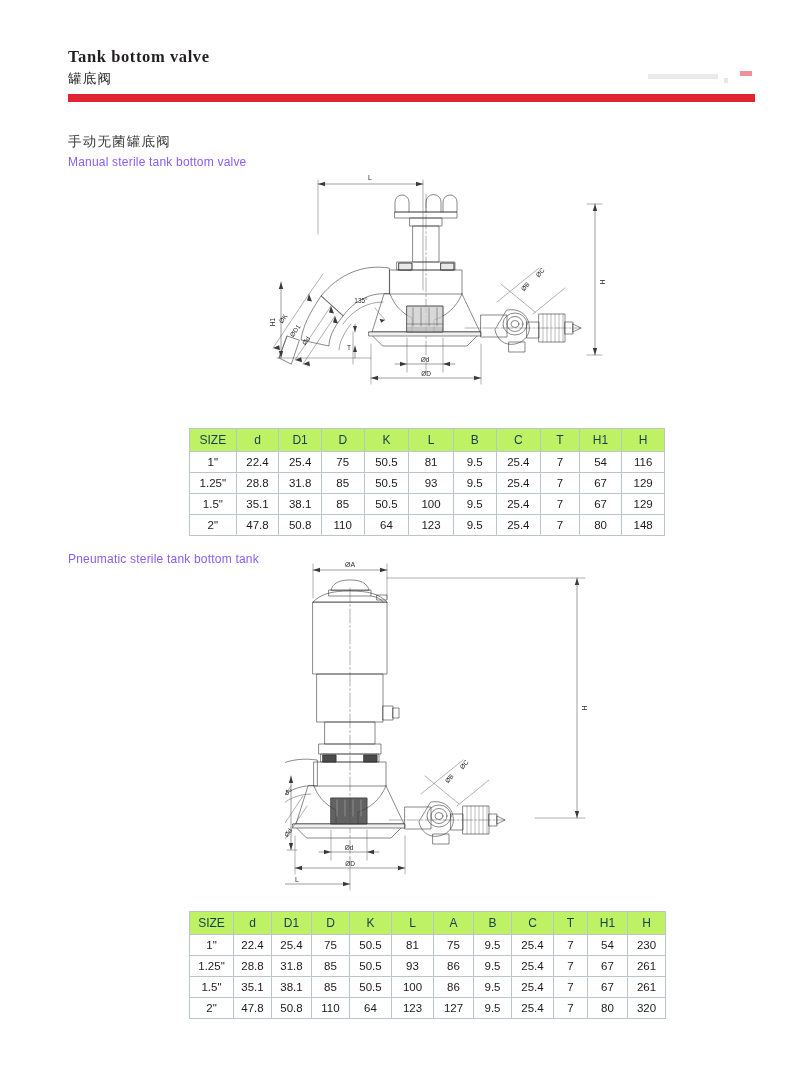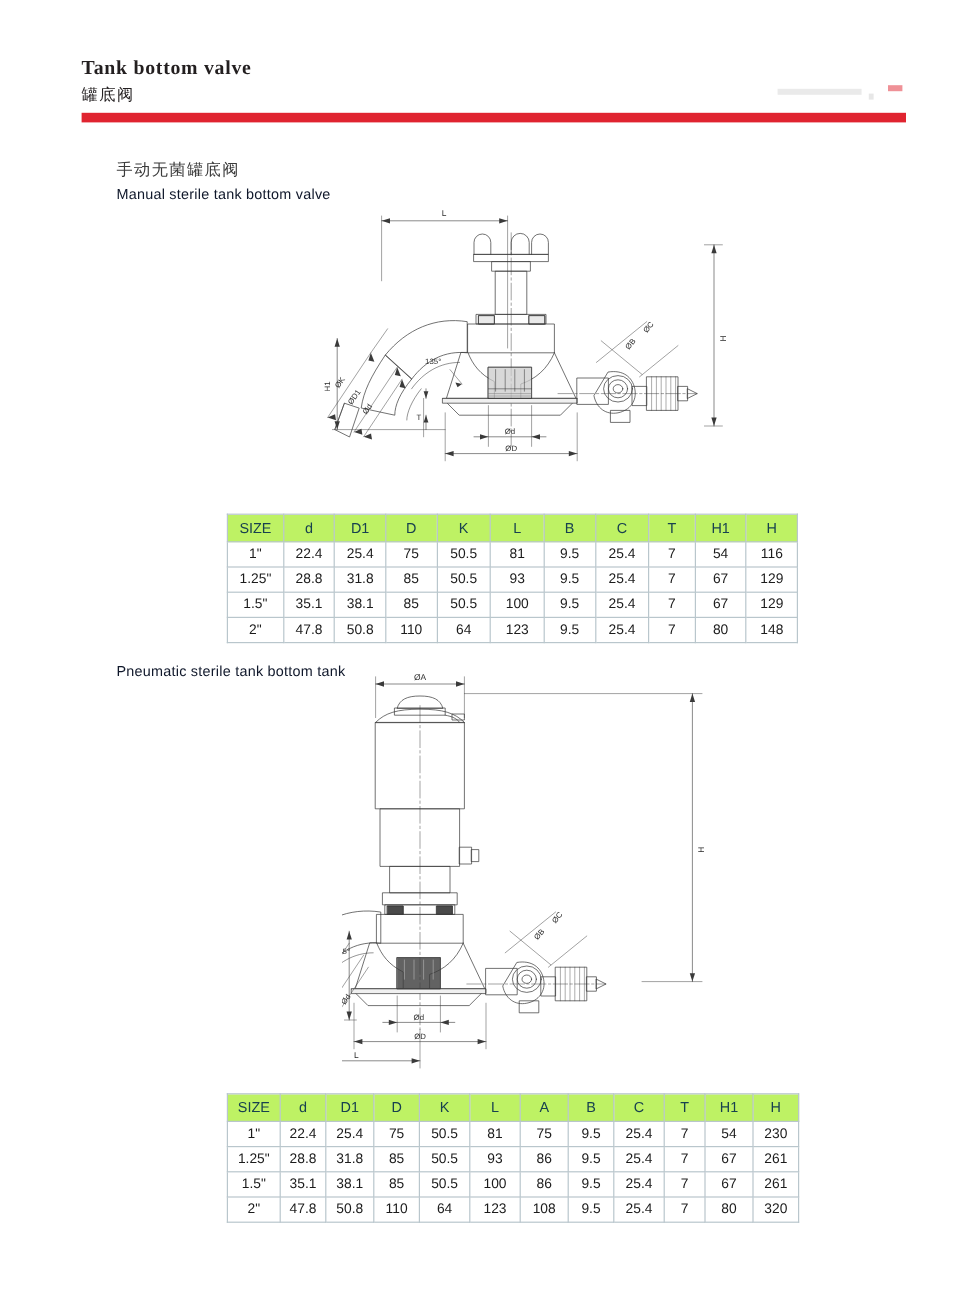--- a/index.html
+++ b/index.html
@@ -68,32 +68,32 @@
   #header-watermark-3 {
     position: absolute;
     left: 724px; top: 78px;
     width: 4px;
     height: 5px;
     background: #cfcfcf;
     opacity: .5;
   }
 
   
-  .section-head { position: absolute; margin-left: 29px; }
+  .section-head { position: absolute; }
   .sec-zh {
     font-size: 13.5px;
     letter-spacing: 1.2px;
     color: #3b3b3b;
     white-space: nowrap;
     display: block;
   }
   .sec-en {
     font-size: 12px;
     letter-spacing: .2px;
-    color: #0f172a;
+    color: #8b5cf6;
     white-space: nowrap;
     display: block;
     margin-top: 4px;
   }
 
   
   .drawing { position: absolute; }
   .drawing svg { display: block; }
 
   
@@ -561,21 +561,21 @@
       <td>67</td>
       <td>261</td>
     </tr>
     <tr>
       <td>2"</td>
       <td>47.8</td>
       <td>50.8</td>
       <td>110</td>
       <td>64</td>
       <td>123</td>
-      <td>108</td>
+      <td>127</td>
       <td>9.5</td>
       <td>25.4</td>
       <td>7</td>
       <td>80</td>
       <td>320</td>
     </tr>
   </tbody>
 </table>
 
 </body></html>

